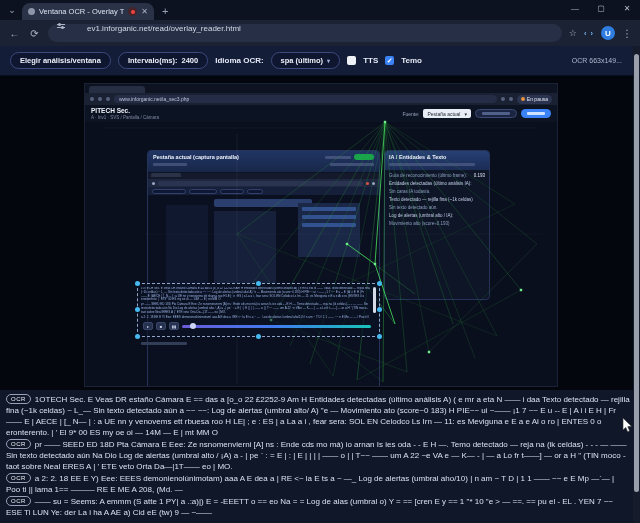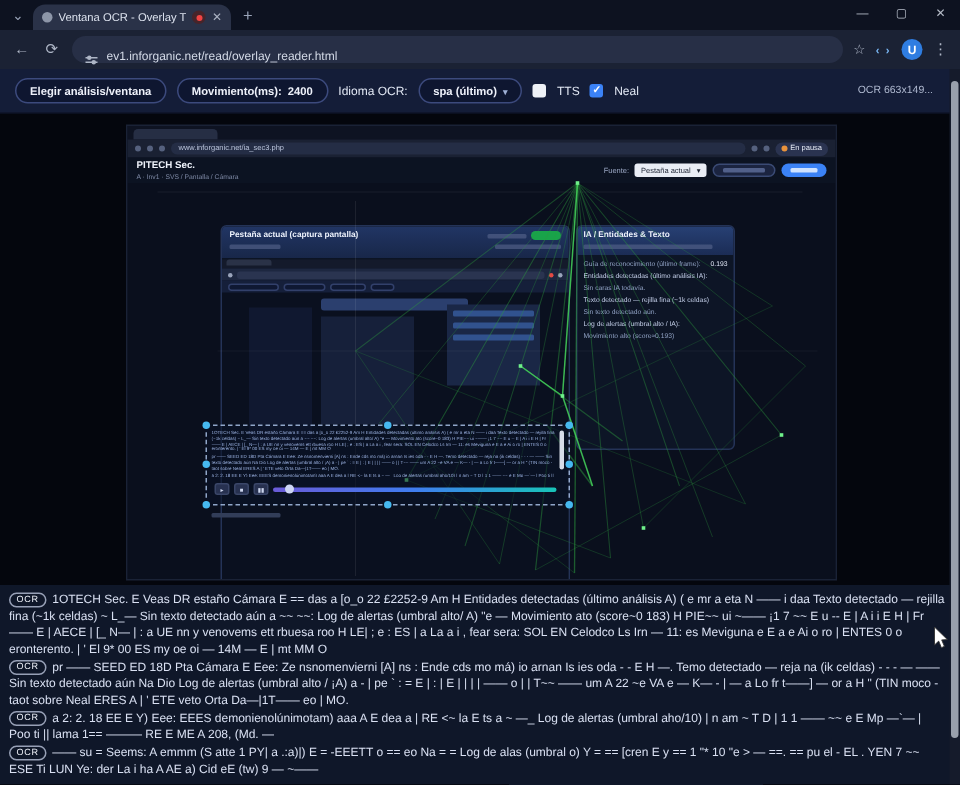--- a/index.html
+++ b/index.html
@@ -15,35 +15,35 @@
   .tab-title { font-size:7.5px; color:#dce2ee; white-space:nowrap; overflow:hidden; flex:1; }
   .rec-ind { width:9px; height:9px; border-radius:50%; background:#46242a; display:flex; align-items:center; justify-content:center; flex:none; }
   .rec-ind i { width:4px; height:4px; border-radius:50%; background:#ef4444; }
   .tab-close { color:#aab2c2; font-size:8px; flex:none; }
   .newtab { color:#9aa4b8; font-size:11px; margin:0 0 3px 8px; }
   .win-controls { margin-left:auto; display:flex; align-self:flex-start; }
   .win-btn { width:26px; height:16px; display:flex; align-items:center; justify-content:center; color:#b7bdc9; font-size:8px; }
 
   .navbar { position:absolute; top:20px; left:0; right:0; height:26px; background:#1b2234; display:flex; align-items:center; padding:0 8px; gap:7px; }
   .nav-ic { color:#aeb6c6; font-size:10px; width:13px; text-align:center; }
-  .urlbar { flex:1; height:18px; background:#272f46; border-radius:9px; display:flex; align-items:flex-end; padding:0 9px; gap:6px; }
+  .urlbar { flex:1; height:18px; background:#272f46; border-radius:9px; display:flex; align-items:flex-start; padding:0 9px; gap:22px; }
   .tune-ic { display:inline-flex; flex-direction:column; gap:2px; width:8px; }
   .tune-ic i { height:1px; background:#aeb6c6; position:relative; }
   .tune-ic i::after { content:""; position:absolute; top:-1px; width:3px; height:3px; border-radius:50%; background:#aeb6c6; }
   .tune-ic i:nth-child(1)::after { left:1px; } .tune-ic i:nth-child(2)::after { right:1px; }
   .url-text { font-size:8px; color:#d3d9e6; }
   .star-ic { color:#aeb6c6; font-size:9px; }
   .ext-ic { color:#7ab8f5; font-size:7.5px; font-weight:bold; letter-spacing:1px; }
   .avatar { width:14px; height:14px; border-radius:50%; background:#2f7de1; color:#fff; font-size:8px; font-weight:bold; display:flex; align-items:center; justify-content:center; }
   .menu-ic { color:#aeb6c6; font-size:10px; }
 
   
   .apptoolbar { position:absolute; top:46px; left:0; right:0; height:30px; background:#141d38; display:flex; align-items:center; padding:0 10px; gap:7px; border-bottom:1px solid #0a0f1f; }
   .pill { height:17px; border:1px solid #3c4a7d; background:#0e1630; border-radius:9px; color:#eef1fa; font-size:7.5px; font-weight:bold; display:flex; align-items:center; padding:0 9px; gap:4px; white-space:nowrap; }
-  .tb-label { font-size:8px; font-weight:normal; color:#e2e8f4; white-space:nowrap; }
+  .tb-label { font-size:8px; font-weight:bold; color:#e2e8f4; white-space:nowrap; }
   .chev { font-size:6px; color:#9fb0d6; }
   .cb { width:9px; height:9px; flex:none; border-radius:2px; }
   .cb-off { background:#eef1f6; }
   .cb-on { background:#3b82f6; color:#fff; font-size:7px; line-height:9px; text-align:center; font-weight:bold; }
   .tb-status { margin-left:auto; font-size:7px; color:#aeb8cf; padding-right:8px; white-space:nowrap; }
 
   
   .main { position:absolute; top:76px; left:0; right:0; height:314px; background:#04060d; }
 
   .nwin { position:absolute; left:85px; top:8px; width:472px; height:302px; background:#0b101f; box-shadow:0 0 0 1px #1a2236; overflow:hidden; }
@@ -163,32 +163,32 @@
   </div>
   <span class="star-ic">☆</span>
   <span class="ext-ic">‹ ›</span>
   <span class="avatar">U</span>
   <span class="menu-ic">⋮</span>
 </div>
 
 <div class="apptoolbar">
   <div class="pill">Elegir análisis/ventana</div>
   <div class="pill">
-    <span>Movimiento(ms):</span>
+    <span>Intervalo(ms):</span>
     <span>2400</span>
   </div>
   <span class="tb-label">Idioma OCR:</span>
   <div class="pill">
     <span>spa (último)</span>
     <span class="chev">▾</span>
   </div>
   <span class="cb cb-off"></span>
   <span class="tb-label">TTS</span>
   <span class="cb cb-on">✓</span>
-  <span class="tb-label">Neal</span>
+  <span class="tb-label">Temo</span>
   <span class="tb-status">OCR 663x149...</span>
 </div>
 
 <div class="main">
   <div class="nwin">
 
     <div class="n-tabs">
         <div class="n-tab"></div>
       </div>
 

